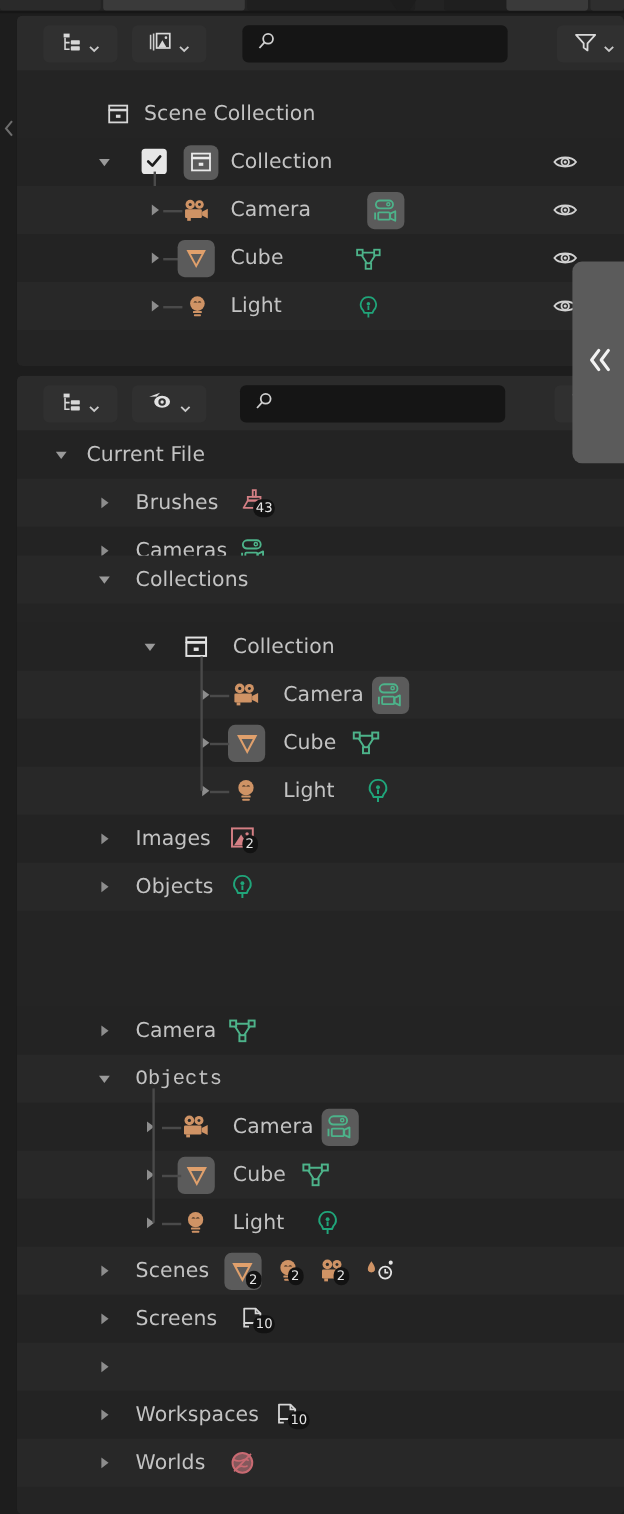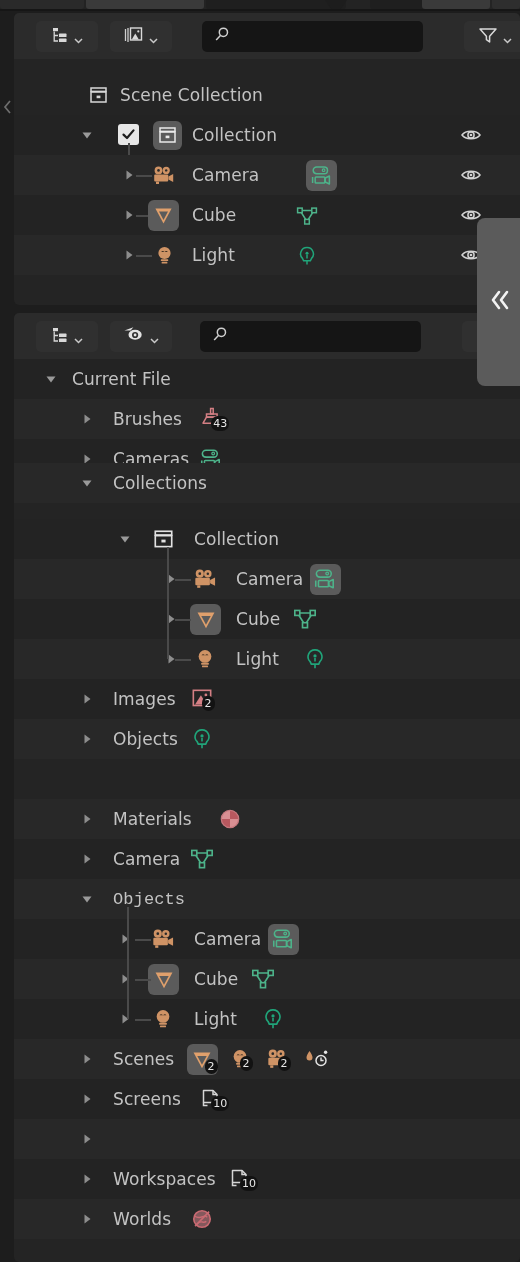--- a/index.html
+++ b/index.html
@@ -536,37 +536,20 @@
           </span>
           <span class="icon" style="left: 174.6px; top: 7px; width: 26px; height: 26px;">
             <svg width="26" height="26" viewBox="0 0 24 24">
         <path d="M12 3.6 a6.3 6.3 0 0 1 4.5 10.8 l-1.1 2.3 h-6.8 l-1.1 -2.3 A6.3 6.3 0 0 1 12 3.6 Z" fill="none" stroke="#20a57a" stroke-width="1.5"></path>
         <circle cx="12" cy="9.2" r="1.5" fill="#20a57a"></circle>
         <path d="M12 11 V14.4 M12 16.6 V20.6" fill="none" stroke="#20a57a" stroke-width="1.5"></path>
             </svg>
           </span>
           <span class="lbl" style="position: absolute; left: 99px;">Objects</span>
         </div>
-        <div class="row even" style="top: 440px;">
-          <span class="disc" style="left: 66px; top: 13px;">
-            <svg width="14" height="14" viewBox="0 0 14 14">
-              <path d="M4.5 2.5 V11.5 L10.5 7 Z" fill="#8d8d8d"></path>
-            </svg>
-          </span>
-          <span class="icon" style="left: 203.4px; top: 7px; width: 26px; height: 26px;">
-            <svg width="26" height="26" viewBox="0 0 24 24">
-        <circle cx="12" cy="12" r="8" fill="#d98f93"></circle>
-        <path d="M12 4 A8 8 0 0 1 20 12 L12 12 Z" fill="#b8585f"></path>
-        <path d="M12 12 L20 12 A8 8 0 0 1 12 20 Z" fill="#d98f93"></path>
-        <path d="M12 12 L4 12 A8 8 0 0 0 12 20 Z" fill="#b8585f"></path>
-        <circle cx="12" cy="12" r="8" fill="none" stroke="#c4777d" stroke-width="1.2"></circle>
-            </svg>
-          </span>
-          <span class="lbl" style="position: absolute; left: 99px;">Materials</span>
-        </div>
         <div class="row odd" style="top: 480px;">
           <span class="disc" style="left: 66px; top: 13px;">
             <svg width="14" height="14" viewBox="0 0 14 14">
               <path d="M4.5 2.5 V11.5 L10.5 7 Z" fill="#8d8d8d"></path>
             </svg>
           </span>
           <span class="icon" style="left: 174.6px; top: 7px; width: 26px; height: 26px;">
             <svg width="26" height="26" viewBox="0 0 24 24">
         <path d="M5 6.5 L19 6.5 L12 17.5 Z" fill="none" stroke="#4db38a" stroke-width="1.5"></path>
         <rect x="2.6" y="4.1" width="4.6" height="4.6" fill="#262626" stroke="#4db38a" stroke-width="1.5"></rect>

